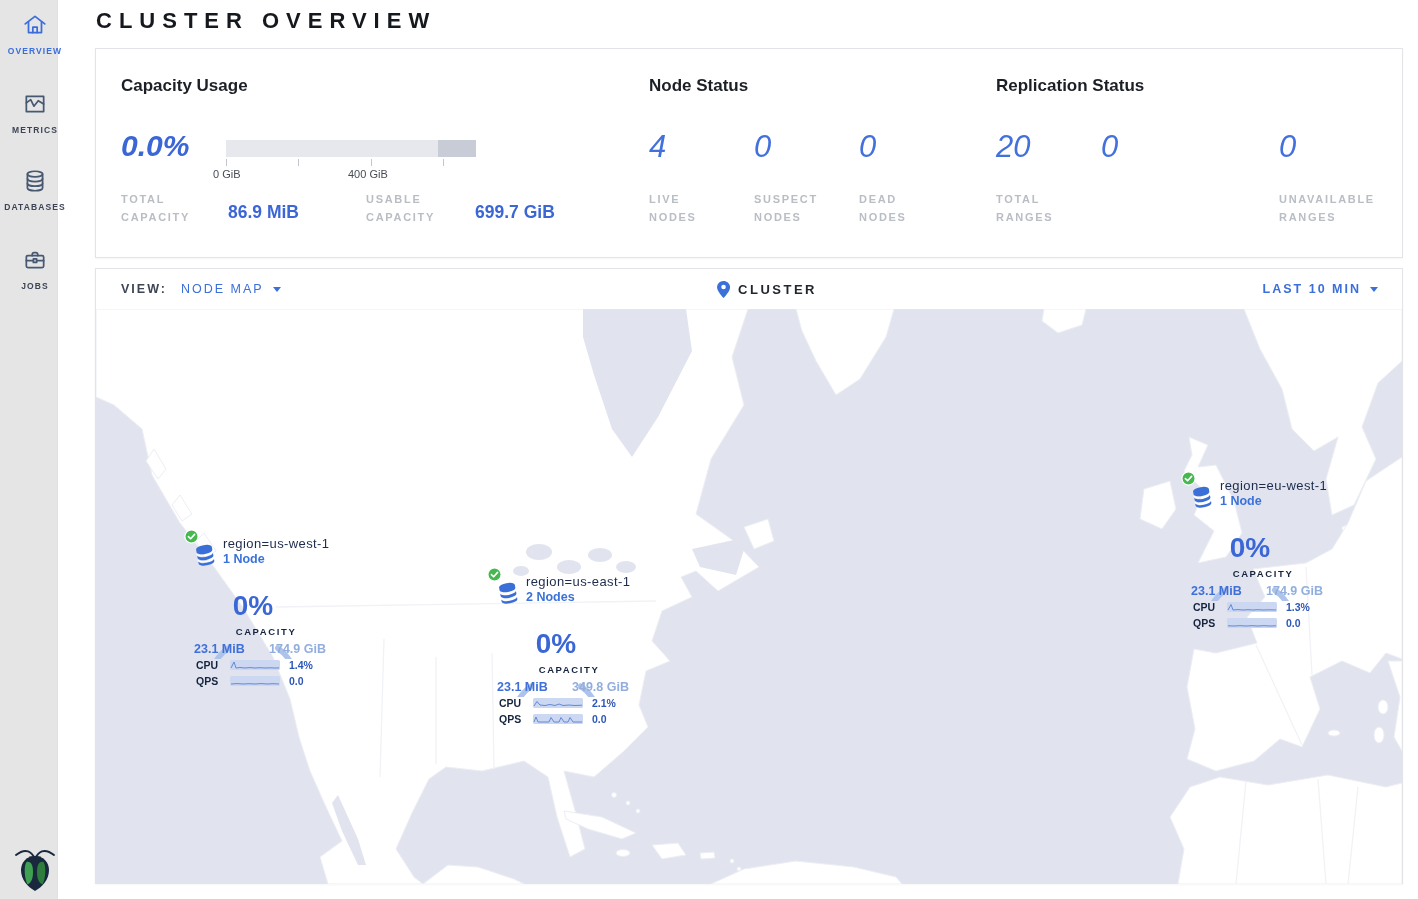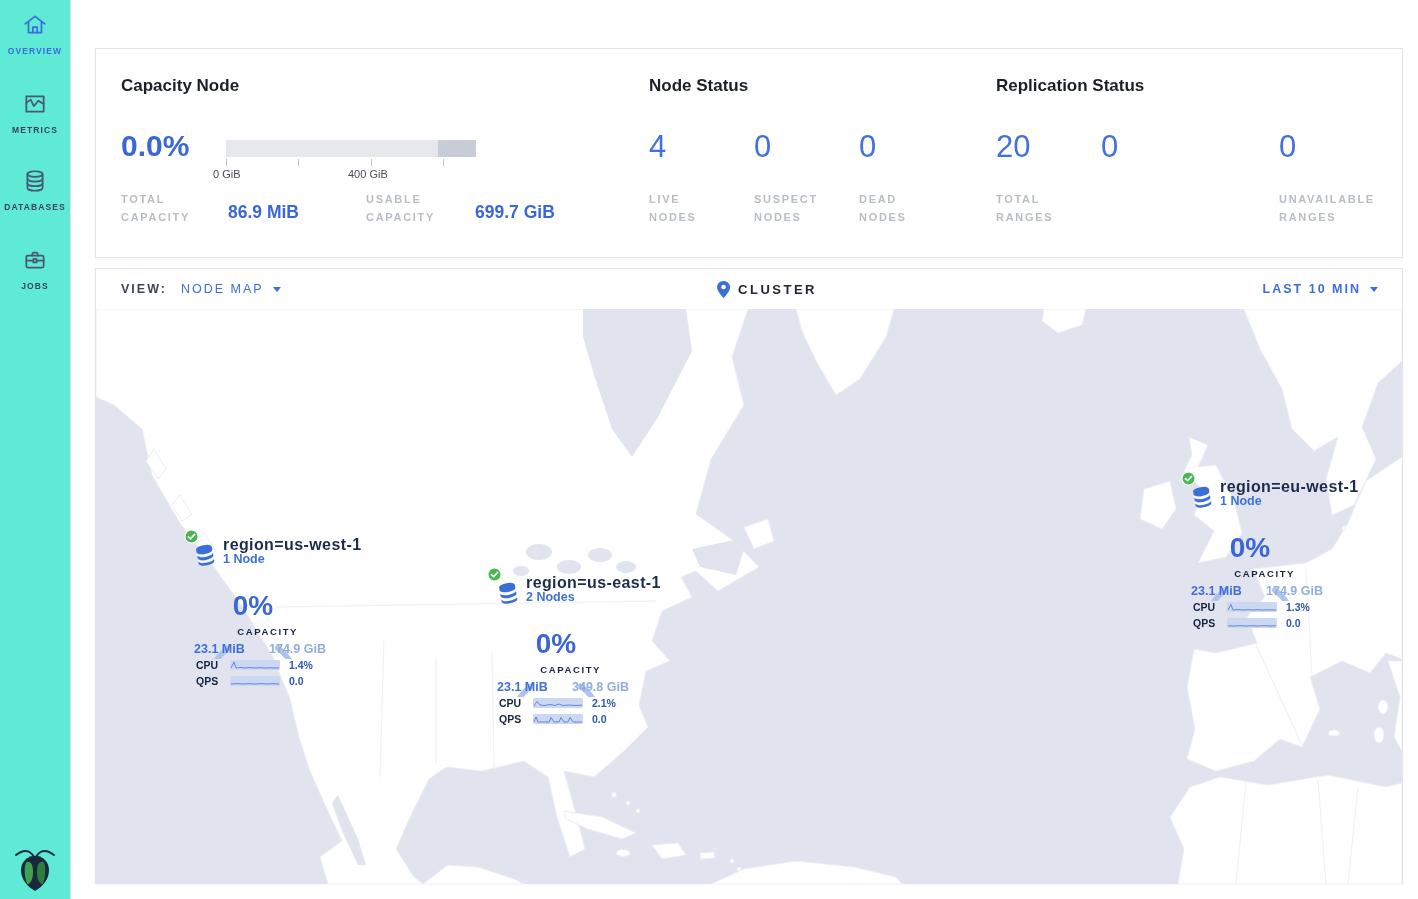--- a/index.html
+++ b/index.html
@@ -1,35 +1,35 @@
 <!DOCTYPE html>
 <html><head>
 <meta charset="utf-8">
 <style>
   * { margin:0; padding:0; box-sizing:border-box; }
   html,body { width:1418px; height:899px; background:#fff; font-family:"Liberation Sans", sans-serif; }
   .app { position:relative; width:1418px; height:899px; overflow:hidden; background:#fff; }
 
   
-  .sidebar { position:absolute; left:0; top:0; width:71px; height:899px; background:#5eead4; border-right:1px solid #dfe1e6; z-index:5; }
+  .sidebar { position:absolute; left:0; top:0; width:58px; height:899px; background:#e5e5e5; border-right:1px solid #dfe1e6; z-index:5; }
   .nav-item { position:absolute; left:0; width:70px; text-align:center; cursor:pointer; }
   .nav-item .ico { display:inline-block; }
   .nav-item .nav-label { display:block; margin-top:4px; font-size:8.5px; font-weight:bold; letter-spacing:1.1px; color:#3d4455; }
   .nav-item.active .nav-label { color:#3b6ddc; }
   .nav-item svg { stroke:#475872; fill:none; stroke-width:1.6; stroke-linejoin:round; stroke-linecap:round; }
   .nav-item.active svg { stroke:#3b6ddc; }
   .logo { position:absolute; left:12px; bottom:6px; width:46px; height:50px; }
 
   
   .page-title { position:absolute; left:96px; top:8px; font-size:22px; font-weight:bold; letter-spacing:7px; color:#15181d; }
 
   
   .stats-panel { position:absolute; left:95px; top:48px; width:1308px; height:210px; background:#fff; border:1px solid #e3e4e8; box-shadow:0 1px 2px rgba(0,0,0,0.04); }
   .sec-title { position:absolute; font-size:17px; font-weight:bold; color:#1c2026; }
-  .big-num { position:absolute; font-size:31px; color:#4270dc; }
+  .big-num { position:absolute; font-size:31px; color:#4270dc;font-style:italic; }
   .stat-label { position:absolute; font-size:11px; font-weight:bold; letter-spacing:1.7px; color:#b9bdc4; line-height:1.65; }
   .stat-value { position:absolute; font-size:17.5px; font-weight:bold; color:#3b66d6; }
   .cap-bar { position:absolute; left:130px; top:91px; width:250px; height:17px; background:#e6e8ee; }
   .cap-bar .dark-seg { position:absolute; right:0; top:0; width:38px; height:17px; background:#c7ccd6; }
   .tick { position:absolute; top:110px; width:1px; height:7px; background:#c2c5cd; }
   .tick-label { position:absolute; top:119px; font-size:11px; color:#474c55; }
 
   
   .map-panel { position:absolute; left:95px; top:268px; width:1308px; height:616px; background:#701a75; border:1px solid #e3e4e8; box-shadow:0 1px 2px rgba(0,0,0,0.04); }
   .map-toolbar { position:relative; height:40px; background:#fff; }
@@ -41,25 +41,25 @@
   .tb-center .loc-text { font-size:13px; letter-spacing:2.5px; font-weight:bold; color:#22262e; margin-left:8px; }
   .tb-right { position:absolute; right:24px; top:0; height:40px; display:flex; align-items:center; font-size:12.5px; letter-spacing:2px; font-weight:bold; color:#3b6fd9; cursor:pointer; }
 
   .map { position:absolute; left:0; top:40px; width:1306px; height:575px; background:#e1e4ee; overflow:hidden; }
   .map svg.world { position:absolute; left:0; top:0; }
 
   
   .marker { position:absolute; width:150px; height:164px; cursor:pointer; }
   .marker .check { position:absolute; left:0; top:0; }
   .marker .dbicon { position:absolute; left:7px; top:11px; }
-  .marker .region { position:absolute; left:39px; top:7px; font-size:16px; font-weight:bold; color:#1d2c4d; letter-spacing:0.4px; white-space:nowrap; }
+  .marker .region { position:absolute; left:39px; top:7px; font-size:13px; font-weight:normal; color:#1d2c4d; letter-spacing:0.4px; white-space:nowrap; }
   .marker .nodes { position:absolute; left:39px; top:23px; font-size:12.5px; font-weight:bold; color:#3b72da; white-space:nowrap; }
   .marker .donut { position:absolute; left:23px; top:38px; }
   .marker .pct { position:absolute; left:24px; top:61px; width:90px; text-align:center; font-size:28px; font-weight:bold; color:#3b66d6; }
-  .marker .cap-label { position:absolute; left:24px; top:97px; width:90px; text-align:right; font-size:9.5px; font-weight:bold; letter-spacing:1.6px; color:#15233f; }
+  .marker .cap-label { position:absolute; left:37px; top:97px; width:90px; text-align:center; font-size:9.5px; font-weight:bold; letter-spacing:1.6px; color:#15233f; }
   .marker .vals { position:absolute; left:10px; top:113px; width:132px; display:flex; justify-content:space-between;gap:6px; }
   .marker .vals .used { font-size:12.5px; font-weight:bold; color:#3f6fd8; }
   .marker .vals .total { font-size:12.5px; font-weight:bold; color:#92aede; }
   .marker .mrow { position:absolute; left:12px; width:136px; height:12px; display:flex; align-items:center; }
   .marker .mrow.cpu { top:130px; }
   .marker .mrow.qps { top:146px; }
   .marker .mrow .mlabel { width:34px; font-size:10.5px; font-weight:bold; color:#15233f; }
   .marker .mrow .mval { margin-left:9px; font-size:10.5px; font-weight:bold; color:#2d57b8; }
   .spark { display:block; }
 </style>
@@ -117,24 +117,25 @@
         <path d="M4 12 C14 4 20 9 23 16" stroke="#1b2a3e" stroke-width="2" fill="none" stroke-linecap="round"></path>
         <path d="M42 12 C32 4 26 9 23 16" stroke="#1b2a3e" stroke-width="2" fill="none" stroke-linecap="round"></path>
         <path d="M23 13 C32 13 37 20 37 27 C37 37 30 44 23 48 C16 44 9 37 9 27 C9 20 14 13 23 13 Z" fill="#19283c"></path>
         <path d="M14.5 19 C19 18 21 22 21 29 C21 36 19 40 15.5 41.5 C12.5 36 11.5 23 14.5 19 Z" fill="#3da14f"></path>
         <path d="M31.5 19 C27 18 25 22 25 29 C25 36 27 40 30.5 41.5 C33.5 36 34.5 23 31.5 19 Z" fill="#2e7d3c"></path>
         <path d="M17 13.5 L23 24 L29 13.5 Z" fill="#19283c"></path>
       </svg>
     </div>
   </div>
 
+  <h1 class="page-title">CLUSTER OVERVIEW</h1>
 
   <div class="stats-panel">
 
-    <div class="sec-title" style="left:25px; top:27px;">Capacity Node</div>
+    <div class="sec-title" style="left:25px; top:27px;">Capacity Usage</div>
     <div class="big-num" style="left:25px; top:80px; font-size:30px; font-weight:bold; color:#3b66d6;">0.0%</div>
     <div class="cap-bar">
         <div class="dark-seg"></div>
       </div>
     <div class="tick" style="left:130px;"></div>
     <div class="tick" style="left:202px;"></div>
     <div class="tick" style="left:275px;"></div>
     <div class="tick" style="left:347px;"></div>
     <div class="tick-label" style="left:117px;">0 GiB</div>
     <div class="tick-label" style="left:252px;">400 GiB</div>

